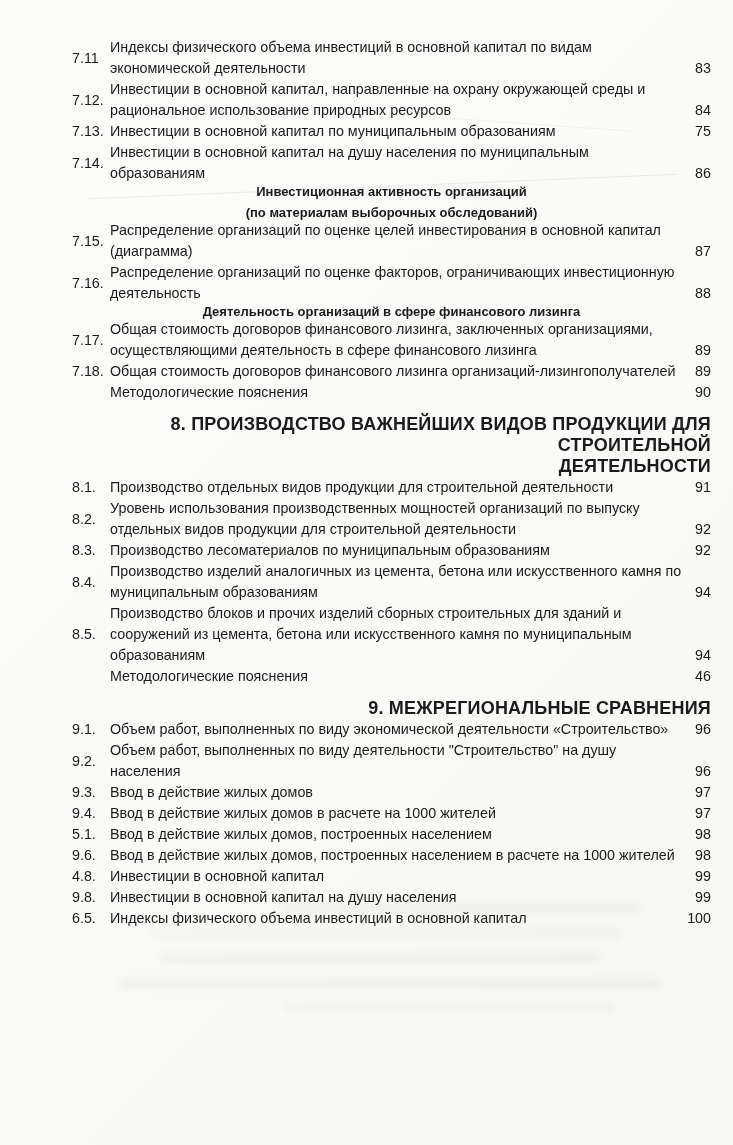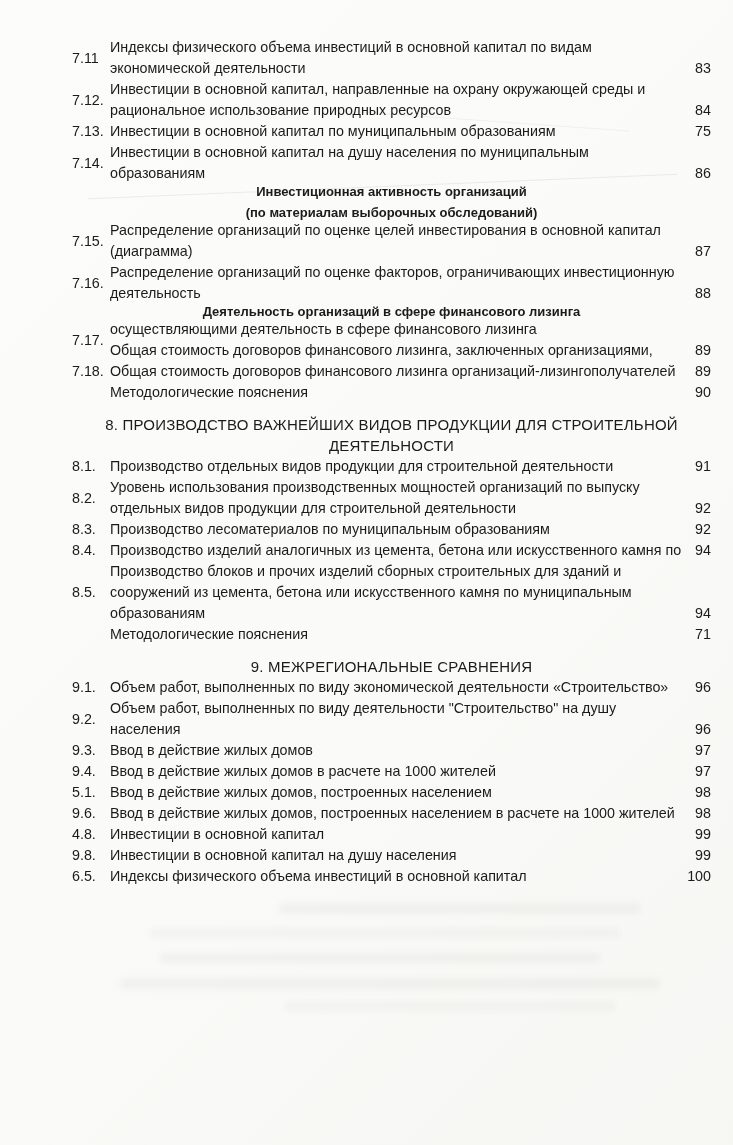--- a/index.html
+++ b/index.html
@@ -19,21 +19,21 @@
   .entry{display:flex;align-items:center;line-height:21px;font-size:14.3px;}
   .num{flex:0 0 38px;white-space:nowrap;}
   .titlelines{flex:1 1 auto;min-width:0;}
   .titlelines .line{white-space:nowrap;}
   .pagenum{flex:0 0 46px;text-align:right;align-self:flex-end;}
   .sub{
     text-align:center;font-weight:bold;font-size:13px;line-height:21px;
     margin:-3px 0;
   }
   .section{
-    text-align:center;font-weight:normal;font-size:15px;line-height:21px;
+    text-align:right;font-weight:bold;font-size:18px;line-height:21px;
     margin-top:11px;letter-spacing:.2px;
   }
   
   .scratch{
     position:absolute;left:88px;top:186px;width:590px;height:1px;
     background:rgba(90,90,90,.10);transform:rotate(-2.4deg);
     border-radius:1px;pointer-events:none;
   }
   .scratch2{
     position:absolute;left:330px;top:120px;width:300px;height:1px;
@@ -107,22 +107,22 @@
           <div class="line">деятельность</div>
         </div>
         <span class="pagenum">88</span>
       </div>
       <div class="sub">
         <div class="line">Деятельность организаций в сфере финансового лизинга</div>
       </div>
       <div class="entry">
         <span class="num">7.17.</span>
         <div class="titlelines">
+          <div class="line">Общая стоимость договоров финансового лизинга, заключенных организациями,</div>
           <div class="line">осуществляющими деятельность в сфере финансового лизинга</div>
-          <div class="line">Общая стоимость договоров финансового лизинга, заключенных организациями,</div>
         </div>
         <span class="pagenum">89</span>
       </div>
       <div class="entry">
         <span class="num">7.18.</span>
         <div class="titlelines">
           <div class="line">Общая стоимость договоров финансового лизинга организаций-лизингополучателей</div>
         </div>
         <span class="pagenum">89</span>
       </div>
@@ -156,38 +156,39 @@
         <span class="num">8.3.</span>
         <div class="titlelines">
           <div class="line">Производство лесоматериалов по муниципальным образованиям</div>
         </div>
         <span class="pagenum">92</span>
       </div>
       <div class="entry">
         <span class="num">8.4.</span>
         <div class="titlelines">
           <div class="line">Производство изделий аналогичных из цемента, бетона или искусственного камня по</div>
+          <div class="line">муниципальным образованиям</div>
         </div>
         <span class="pagenum">94</span>
       </div>
       <div class="entry">
         <span class="num">8.5.</span>
         <div class="titlelines">
           <div class="line">Производство блоков и прочих изделий сборных строительных для зданий и</div>
           <div class="line">сооружений из цемента, бетона или искусственного камня  по муниципальным</div>
           <div class="line">образованиям</div>
         </div>
         <span class="pagenum">94</span>
       </div>
       <div class="entry">
         <span class="num"></span>
         <div class="titlelines">
           <div class="line">Методологические пояснения</div>
         </div>
-        <span class="pagenum">71</span>
+        <span class="pagenum">46</span>
       </div>
       <div class="section">
         <div class="line">9. МЕЖРЕГИОНАЛЬНЫЕ СРАВНЕНИЯ</div>
       </div>
       <div class="entry">
         <span class="num">9.1.</span>
         <div class="titlelines">
           <div class="line">Объем работ, выполненных по виду экономической деятельности «Строительство»</div>
         </div>
         <span class="pagenum">96</span>

